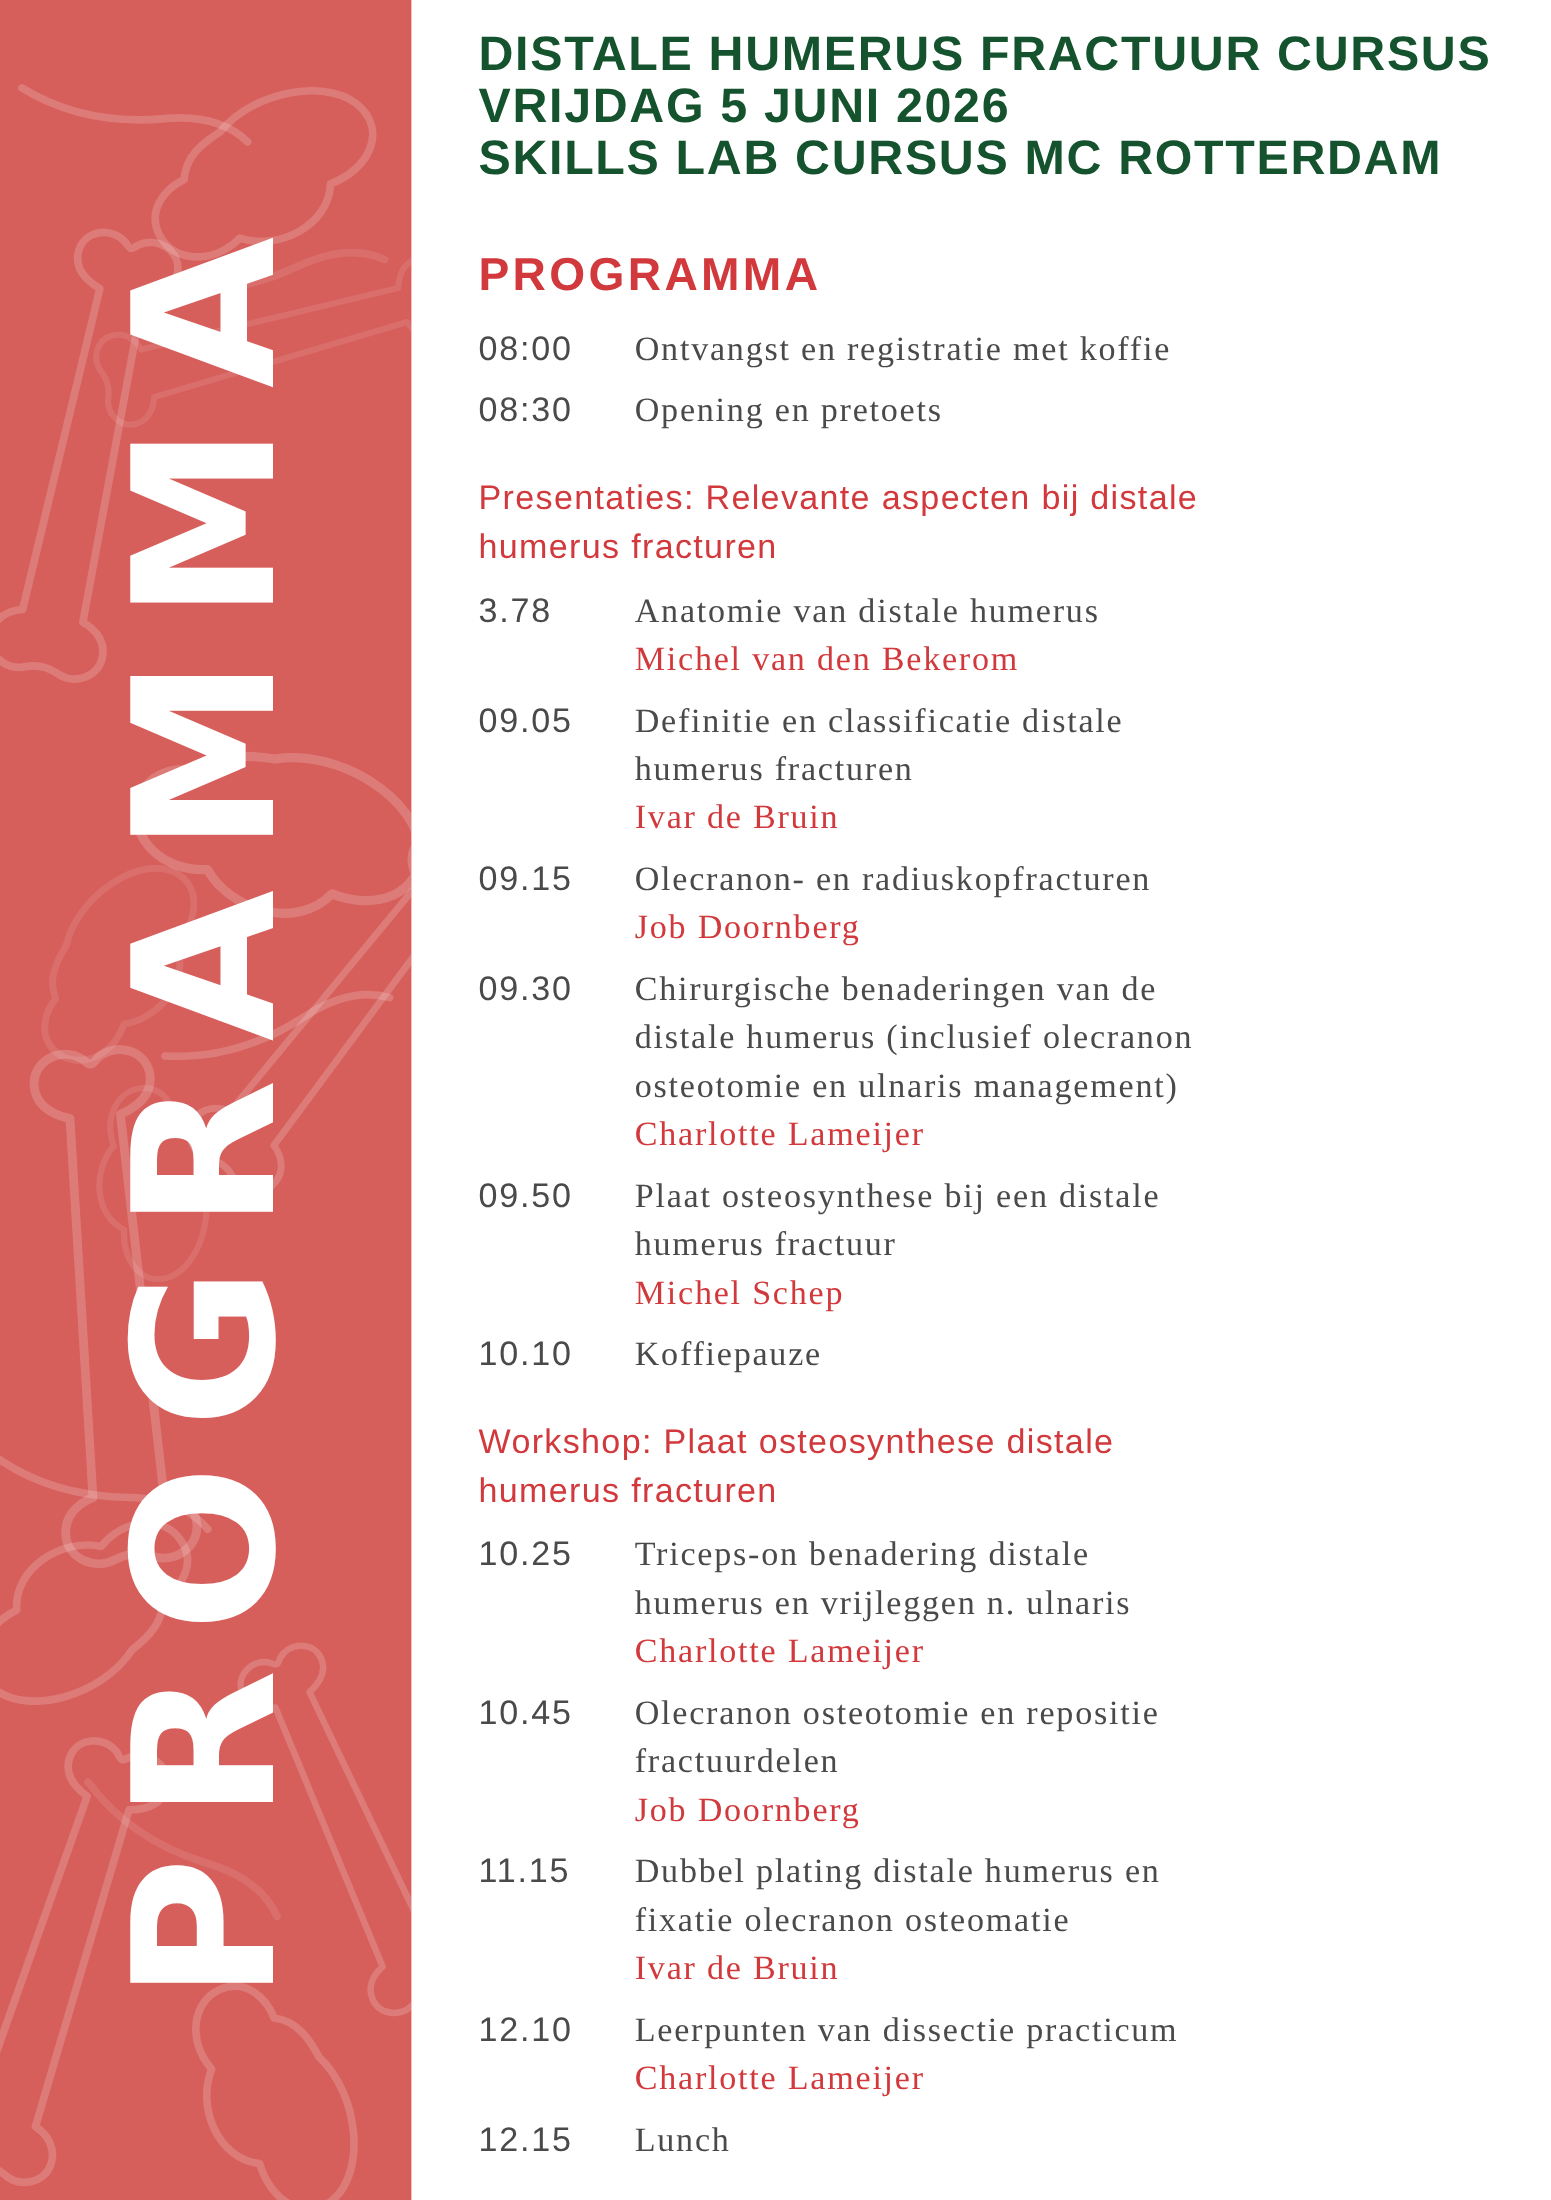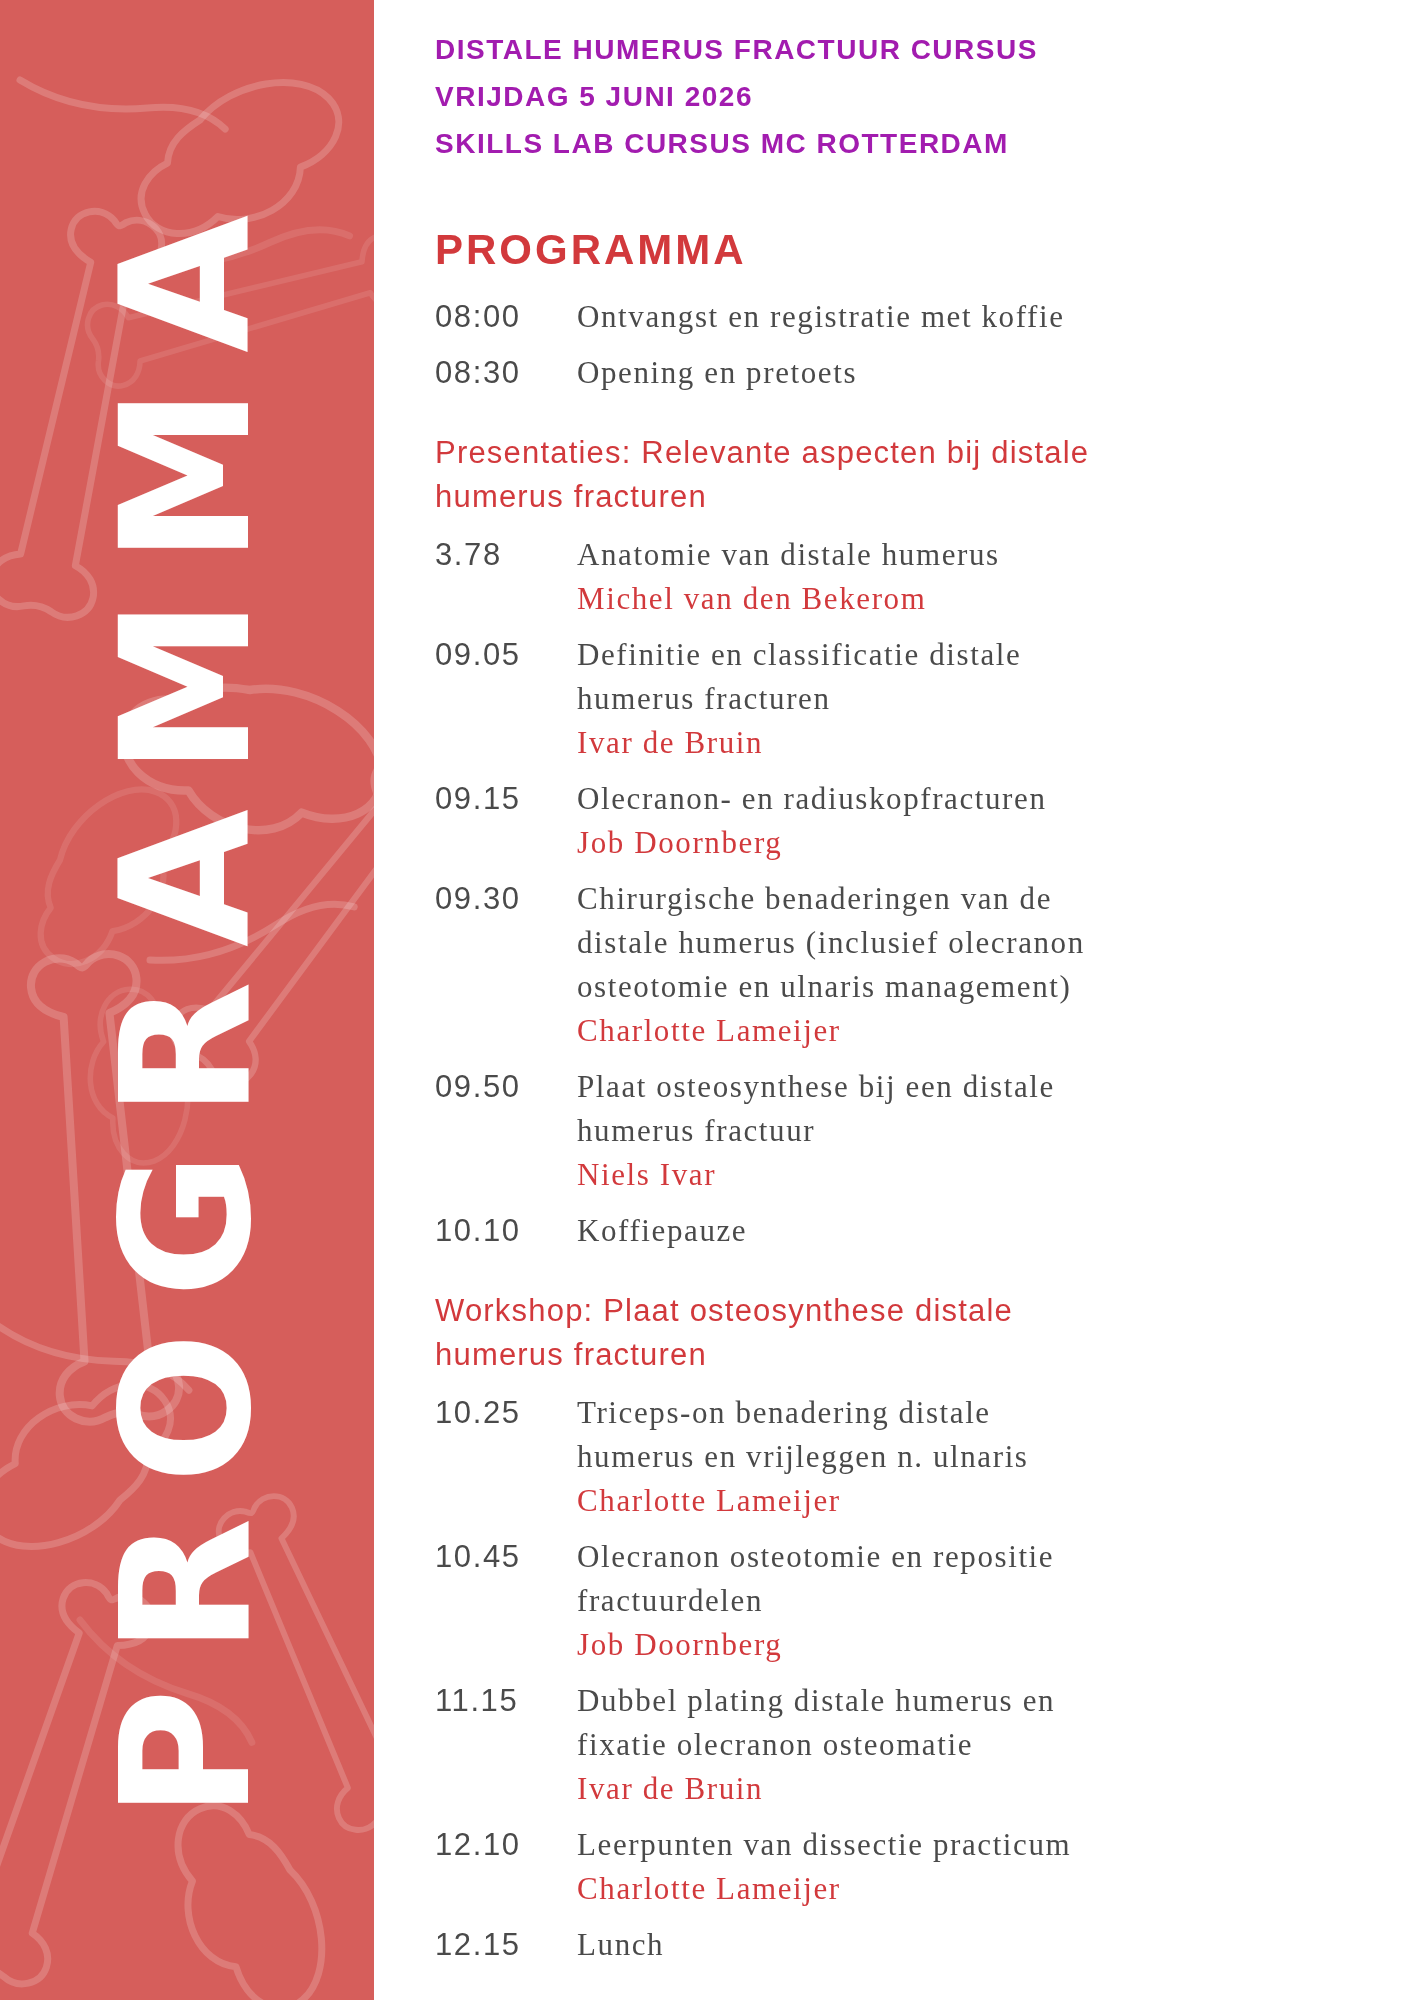--- a/index.html
+++ b/index.html
@@ -36,25 +36,25 @@
 
   
   .content{
     position:relative;
     flex:1;
     padding:26px 40px 0 61px;
     box-sizing:border-box;
   }
   .doc-header{margin:0 0 0 0;}
   .hline{
-    font-size:28px;
+    font-size:44px;
     font-weight:700;
     letter-spacing:1.5px;
     line-height:47px;
-    color:#a21caf;
+    color:#14532d;
   }
   .prog-heading{
     margin:58px 0 20px 0;
     font-size:42px;
     font-weight:700;
     letter-spacing:3px;
     line-height:50px;
     color:#d2393c;
   }
 
@@ -168,21 +168,21 @@
 distale humerus (inclusief olecranon
 osteotomie en ulnaris management)</div>
           <div class="speaker">Charlotte Lameijer</div>
         </div>
       </div>
       <div class="item">
         <div class="time">09.50</div>
         <div class="body">
           <div class="title">Plaat osteosynthese bij een distale
 humerus fractuur</div>
-          <div class="speaker">Niels Ivar</div>
+          <div class="speaker">Michel Schep</div>
         </div>
       </div>
       <div class="item">
         <div class="time">10.10</div>
         <div class="body">
             <div class="title">Koffiepauze</div>
           </div>
       </div>
 
       <div class="sec-heading">Workshop: Plaat osteosynthese distale

